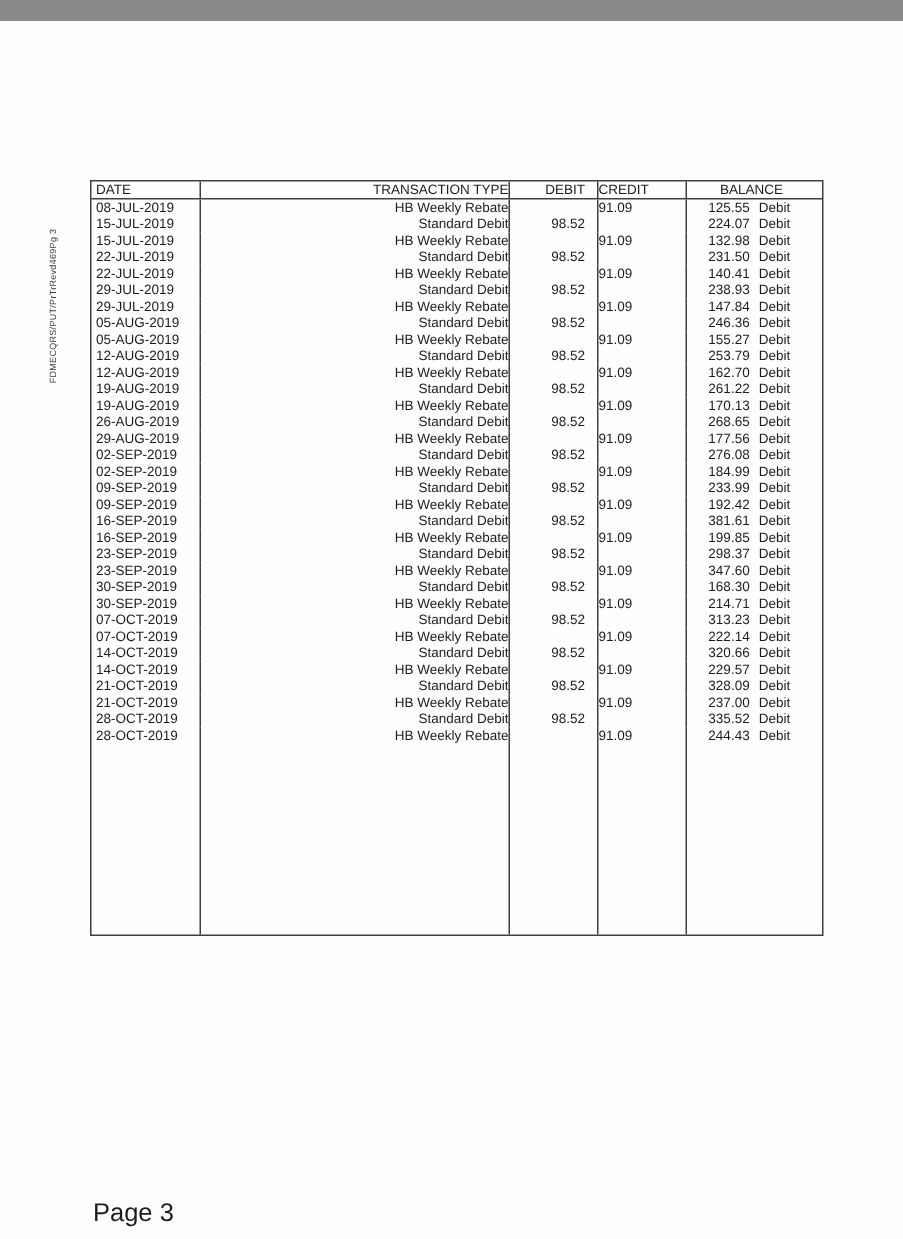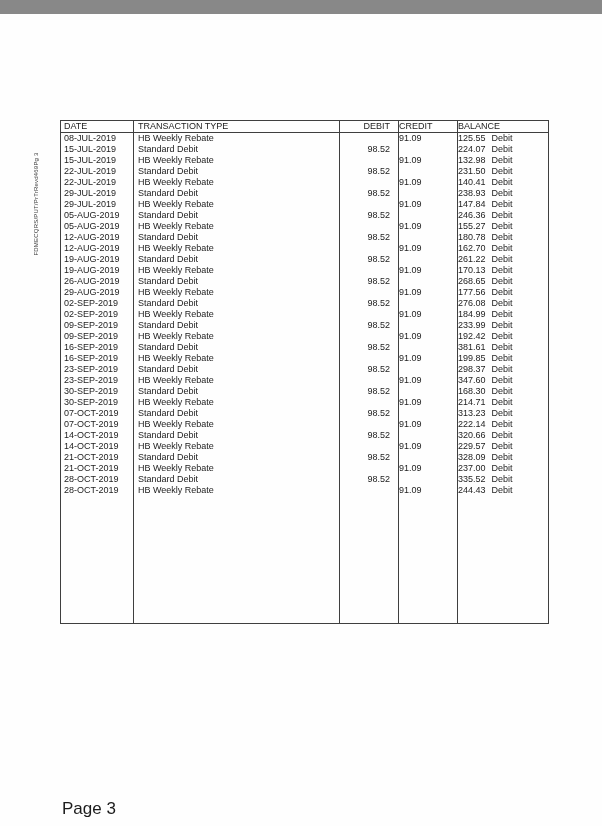--- a/index.html
+++ b/index.html
@@ -56,24 +56,24 @@
   .t-filler {
     flex: 1 1 auto;
     display: flex;
   }
   .cell {
     overflow: hidden;
     white-space: nowrap;
   }
   .cell + .cell { border-left: 1px solid #3f3f3f; }
   .col-date    { width: 72px;  padding-left: 3px; }
-  .col-type    { flex: 1 1 auto; padding-left: 4px; }
+  .col-type    { flex: 1 1 auto; padding-left: 4px; text-align: right; }
   .col-debit   { width: 59px;  text-align: right; padding-right: 8px; }
   .col-credit  { width: 59px;  text-align: left; padding-right: 8px; }
-  .col-balance { width: 91px;  display: flex; justify-content: flex-start; padding-right: 4px; }
+  .col-balance { width: 91px;  display: flex; justify-content: center; padding-right: 4px; }
   .col-balance .amt    { text-align: right; }
   .col-balance .suffix { width: 24px; margin-left: 6px; text-align: left; }
 
   .page-footer {
     position: absolute;
     left: 62px;
     top: 785px;
     font-size: 17px;
     color: #1c1c1c;
   }
@@ -186,21 +186,21 @@
             <span class="amt">155.27</span>
             <span class="suffix">Debit</span>
           </div>
         </div>
         <div class="t-row">
           <div class="cell col-date">12-AUG-2019</div>
           <div class="cell col-type">Standard Debit</div>
           <div class="cell col-debit">98.52</div>
           <div class="cell col-credit"></div>
           <div class="cell col-balance">
-            <span class="amt">180.78</span>
+            <span class="amt">253.79</span>
             <span class="suffix">Debit</span>
           </div>
         </div>
         <div class="t-row">
           <div class="cell col-date">12-AUG-2019</div>
           <div class="cell col-type">HB Weekly Rebate</div>
           <div class="cell col-debit"></div>
           <div class="cell col-credit">91.09</div>
           <div class="cell col-balance">
             <span class="amt">162.70</span>

